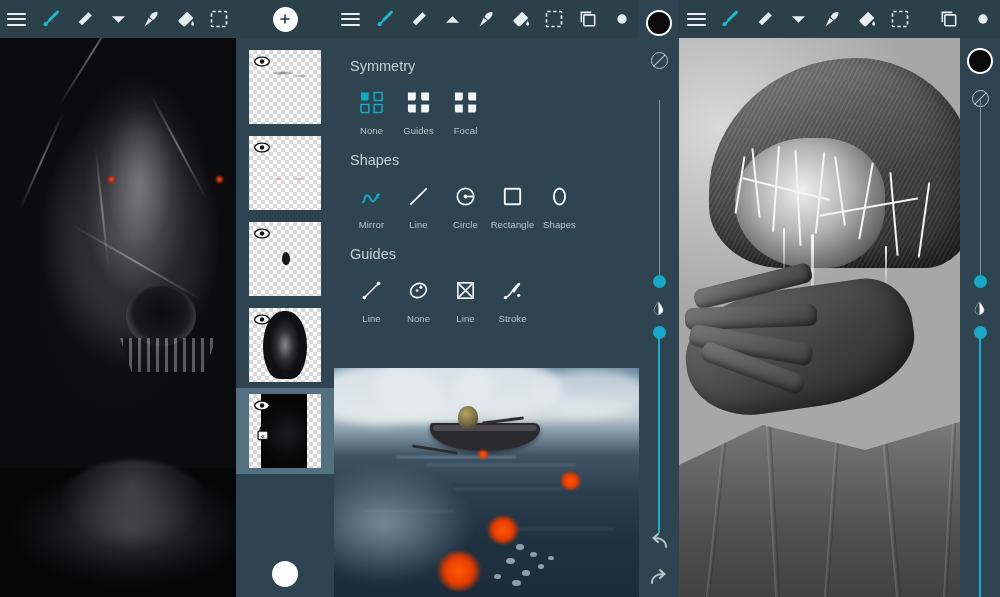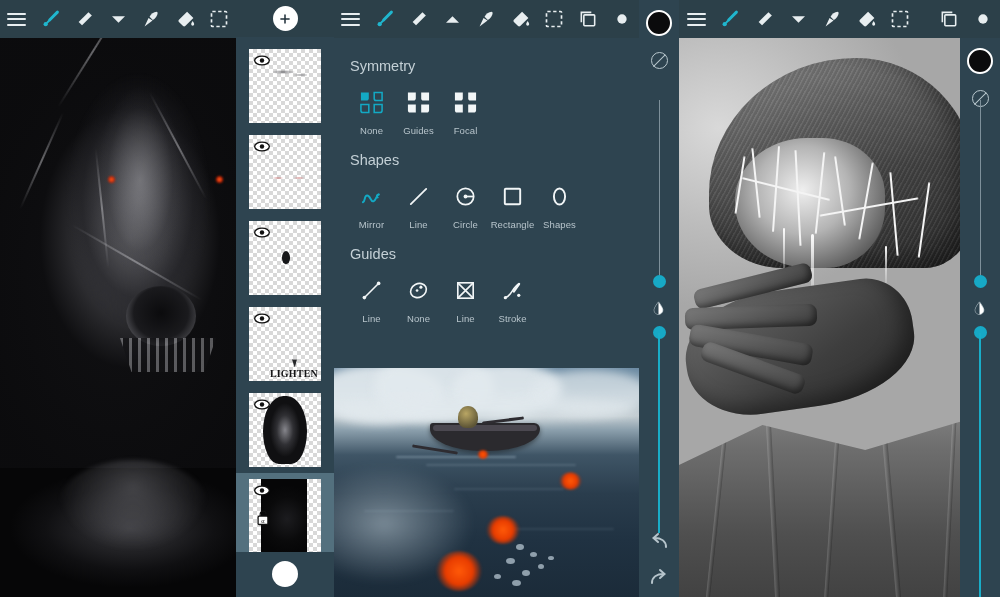--- a/index.html
+++ b/index.html
@@ -310,30 +310,20 @@
       <div class="layer-item">
         <div class="layer-thumb">
           <div class="thumb-art t-dot"></div>
           <svg class="eye-ic" viewBox="0 0 24 16">
             <ellipse cx="12" cy="8" rx="11" ry="6.6" fill="#fff" stroke="#111" stroke-width="2"></ellipse>
             <circle cx="12" cy="8" r="3.3" fill="#111"></circle>
           </svg>
         </div>
       </div>
 
-      <div class="layer-item">
-        <div class="layer-thumb">
-          <div class="t-lighten-tick"></div>
-          <div class="t-lighten">LIGHTEN</div>
-          <svg class="eye-ic" viewBox="0 0 24 16">
-            <ellipse cx="12" cy="8" rx="11" ry="6.6" fill="#fff" stroke="#111" stroke-width="2"></ellipse>
-            <circle cx="12" cy="8" r="3.3" fill="#111"></circle>
-          </svg>
-        </div>
-      </div>
 
       <div class="layer-item">
         <div class="layer-thumb">
           <div class="thumb-art t-helm"></div>
           <svg class="eye-ic" viewBox="0 0 24 16">
             <ellipse cx="12" cy="8" rx="11" ry="6.6" fill="#fff" stroke="#111" stroke-width="2"></ellipse>
             <circle cx="12" cy="8" r="3.3" fill="#111"></circle>
           </svg>
         </div>
       </div>

